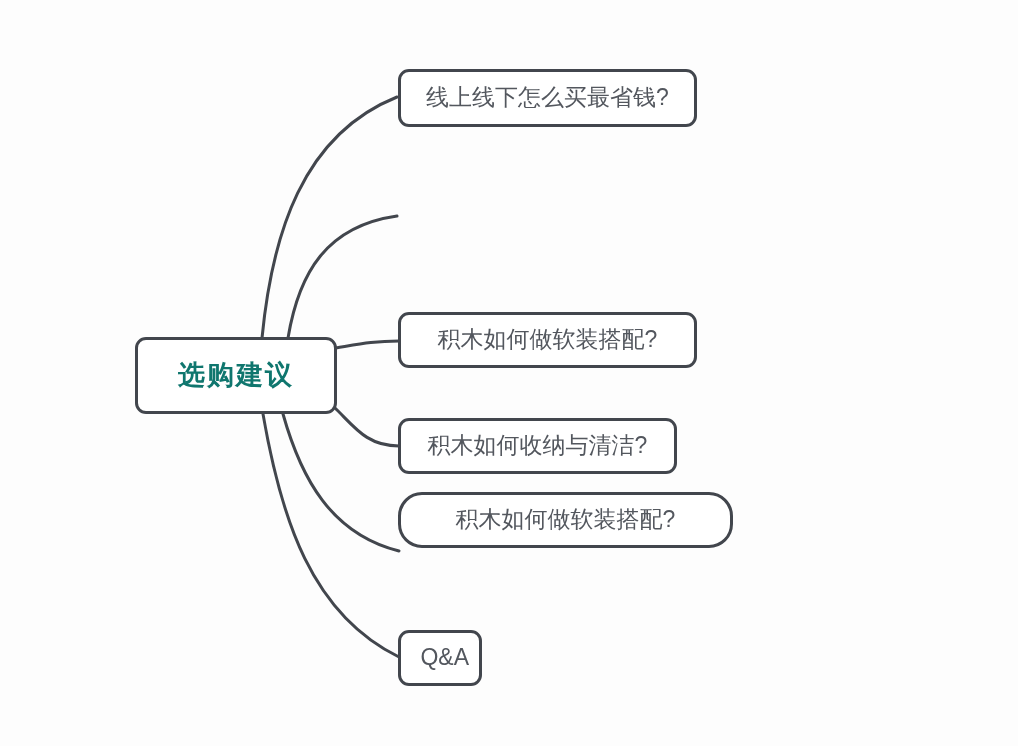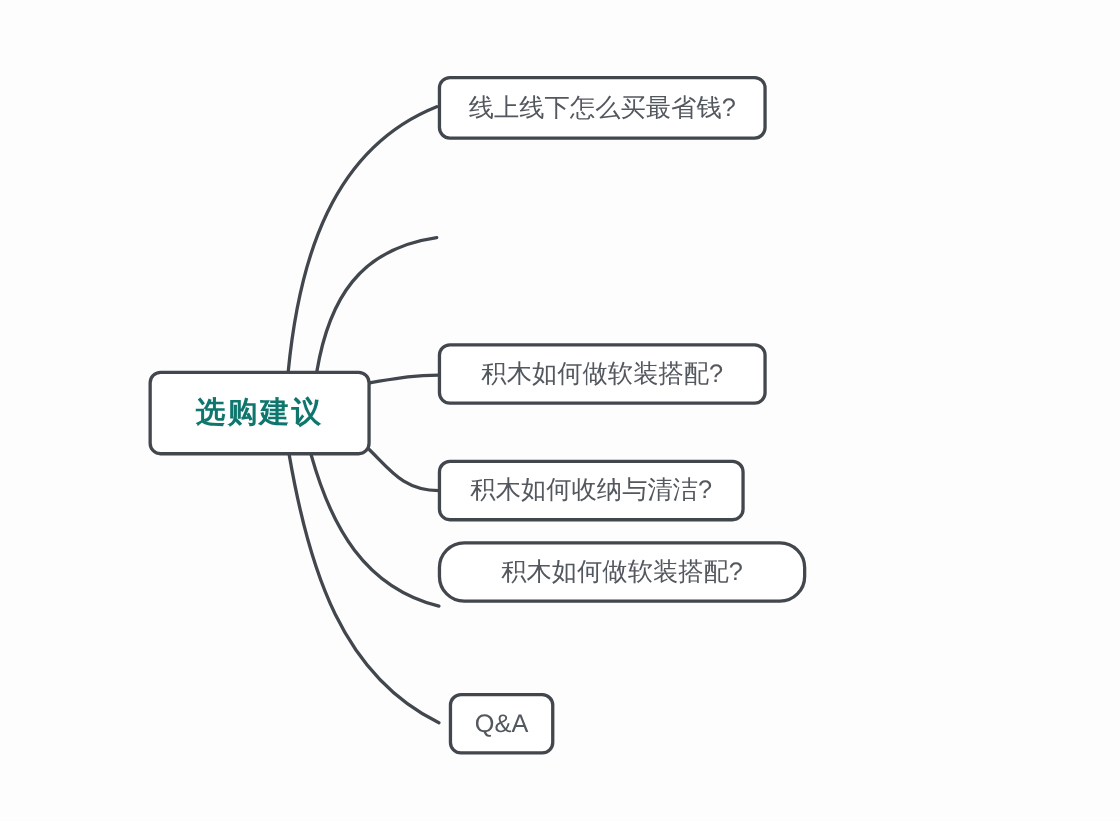--- a/index.html
+++ b/index.html
@@ -75,17 +75,17 @@
   </div>
 
   <div class="node" style="left:398px; top:418px; width:279px; height:56px;">
     <span>积木如何收纳与清洁?</span>
   </div>
 
   <div class="node" style="left:398px; top:492px; width:335px; height:56px;border-radius:24px;">
     <span>积木如何做软装搭配?</span>
   </div>
 
-  <div class="node" style="left:408px; top:630px; width:96px; height:56px;">
+  <div class="node" style="left:398px; top:630px; width:84px; height:56px;justify-content:flex-end;">
     <span>Q&amp;A</span>
   </div>
 
 </div>
 
 </body></html>

